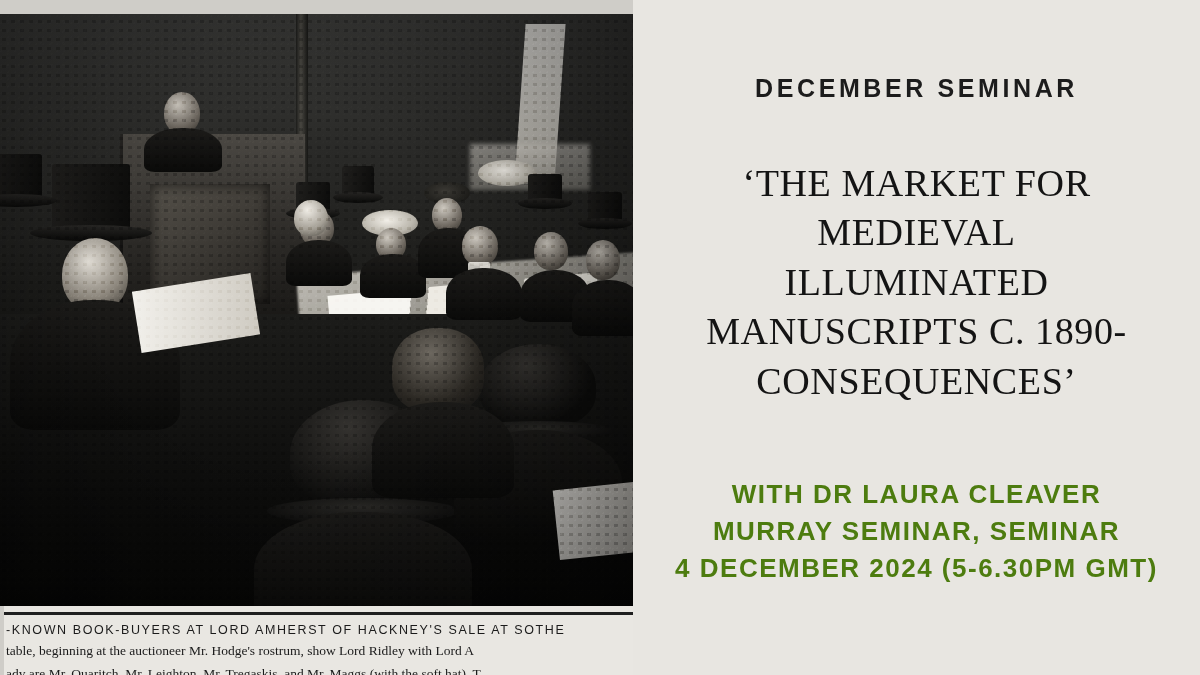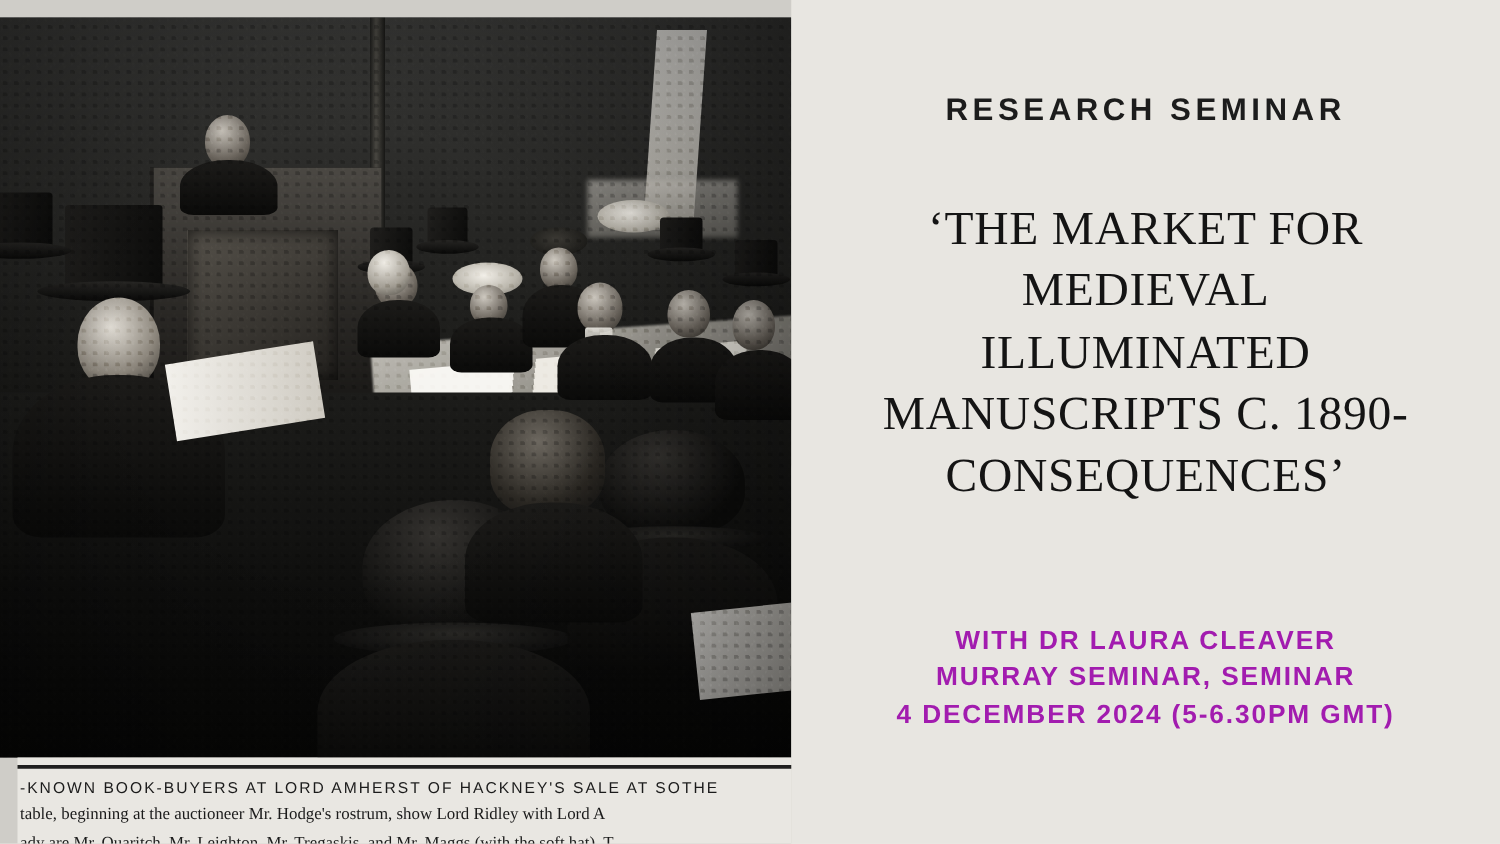--- a/index.html
+++ b/index.html
@@ -153,21 +153,21 @@
   }
   .collar {
     background: linear-gradient(180deg, #f4f2ec, #cfcbc2);
     border-radius: 2px;
     opacity: .85;
   }
 
   
   .photo-caption {
     position: absolute;
-    left: 14px;
+    left: 4px;
     top: 606px;
     width: 633px;
     height: 69px;
     background: #e9e7e2;
     padding-top: 6px;
   }
   .cap-rule {
     width: 633px;
     height: 3px;
     background: #1f1f1f;
@@ -223,23 +223,23 @@
   }
   .title .sc { font-variant: small-caps; text-align: center; }
   .details {
     margin-top: auto;
     margin-bottom: 58px;
     text-align: center;
   }
   .details div {
     font-family: "Liberation Sans", sans-serif;
     font-weight: bold;
-    font-size: 21px;
+    font-size: 26px;
     letter-spacing: 1.5px;
-    color: #a21caf;
+    color: #4d7c0f;
     line-height: 1.42;
   }
 </style>
 </head>
 <body>
 
 <div class="poster">
 
   <div class="photo-pane">
     <div class="photo-frame">
@@ -357,21 +357,21 @@
 
     <div class="photo-caption">
       <div class="cap-rule"></div>
       <div class="cap-head">-KNOWN BOOK-BUYERS AT LORD AMHERST OF HACKNEY'S SALE AT SOTHE</div>
       <div class="cap-body">table, beginning at the auctioneer Mr. Hodge's rostrum, show Lord Ridley with Lord A</div>
       <div class="cap-body">ady are Mr. Quaritch, Mr. Leighton, Mr. Tregaskis, and Mr. Maggs (with the soft hat).    T</div>
     </div>
   </div>
 
   <div class="text-pane">
-    <div class="eyebrow">RESEARCH SEMINAR</div>
+    <div class="eyebrow">DECEMBER SEMINAR</div>
 
     <div class="title">
       <div class="sc">‘THE MARKET FOR</div>
       <div class="sc">MEDIEVAL ILLUMINATED</div>
       <div class="sc">MANUSCRIPTS C. 1890-</div>
       <div class="sc">CONSEQUENCES’</div>
     </div>
 
     <div class="details">
       <div>WITH DR LAURA CLEAVER</div>

